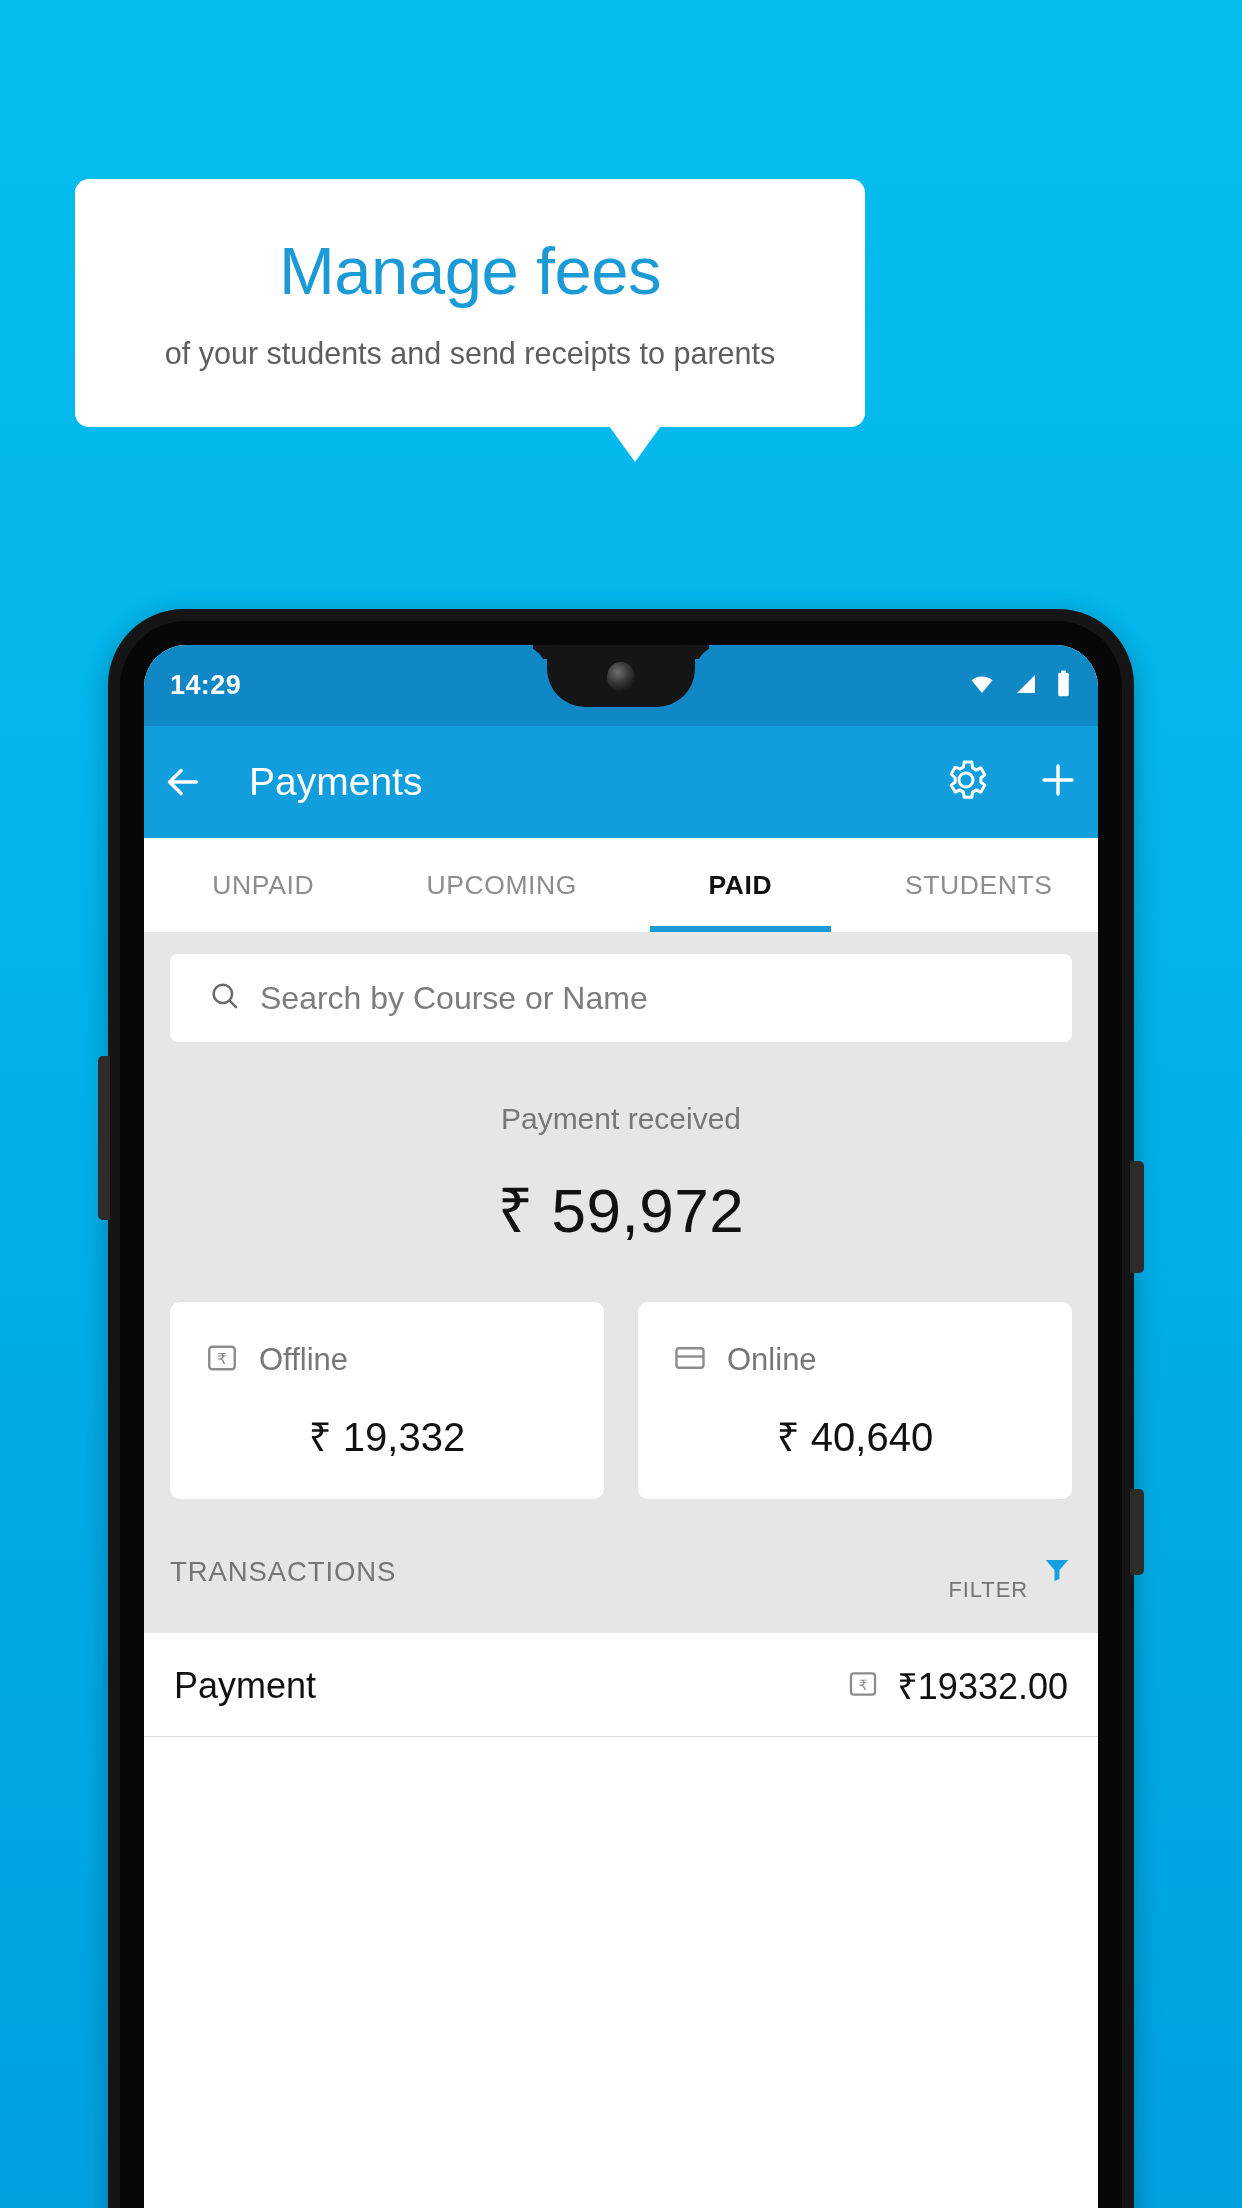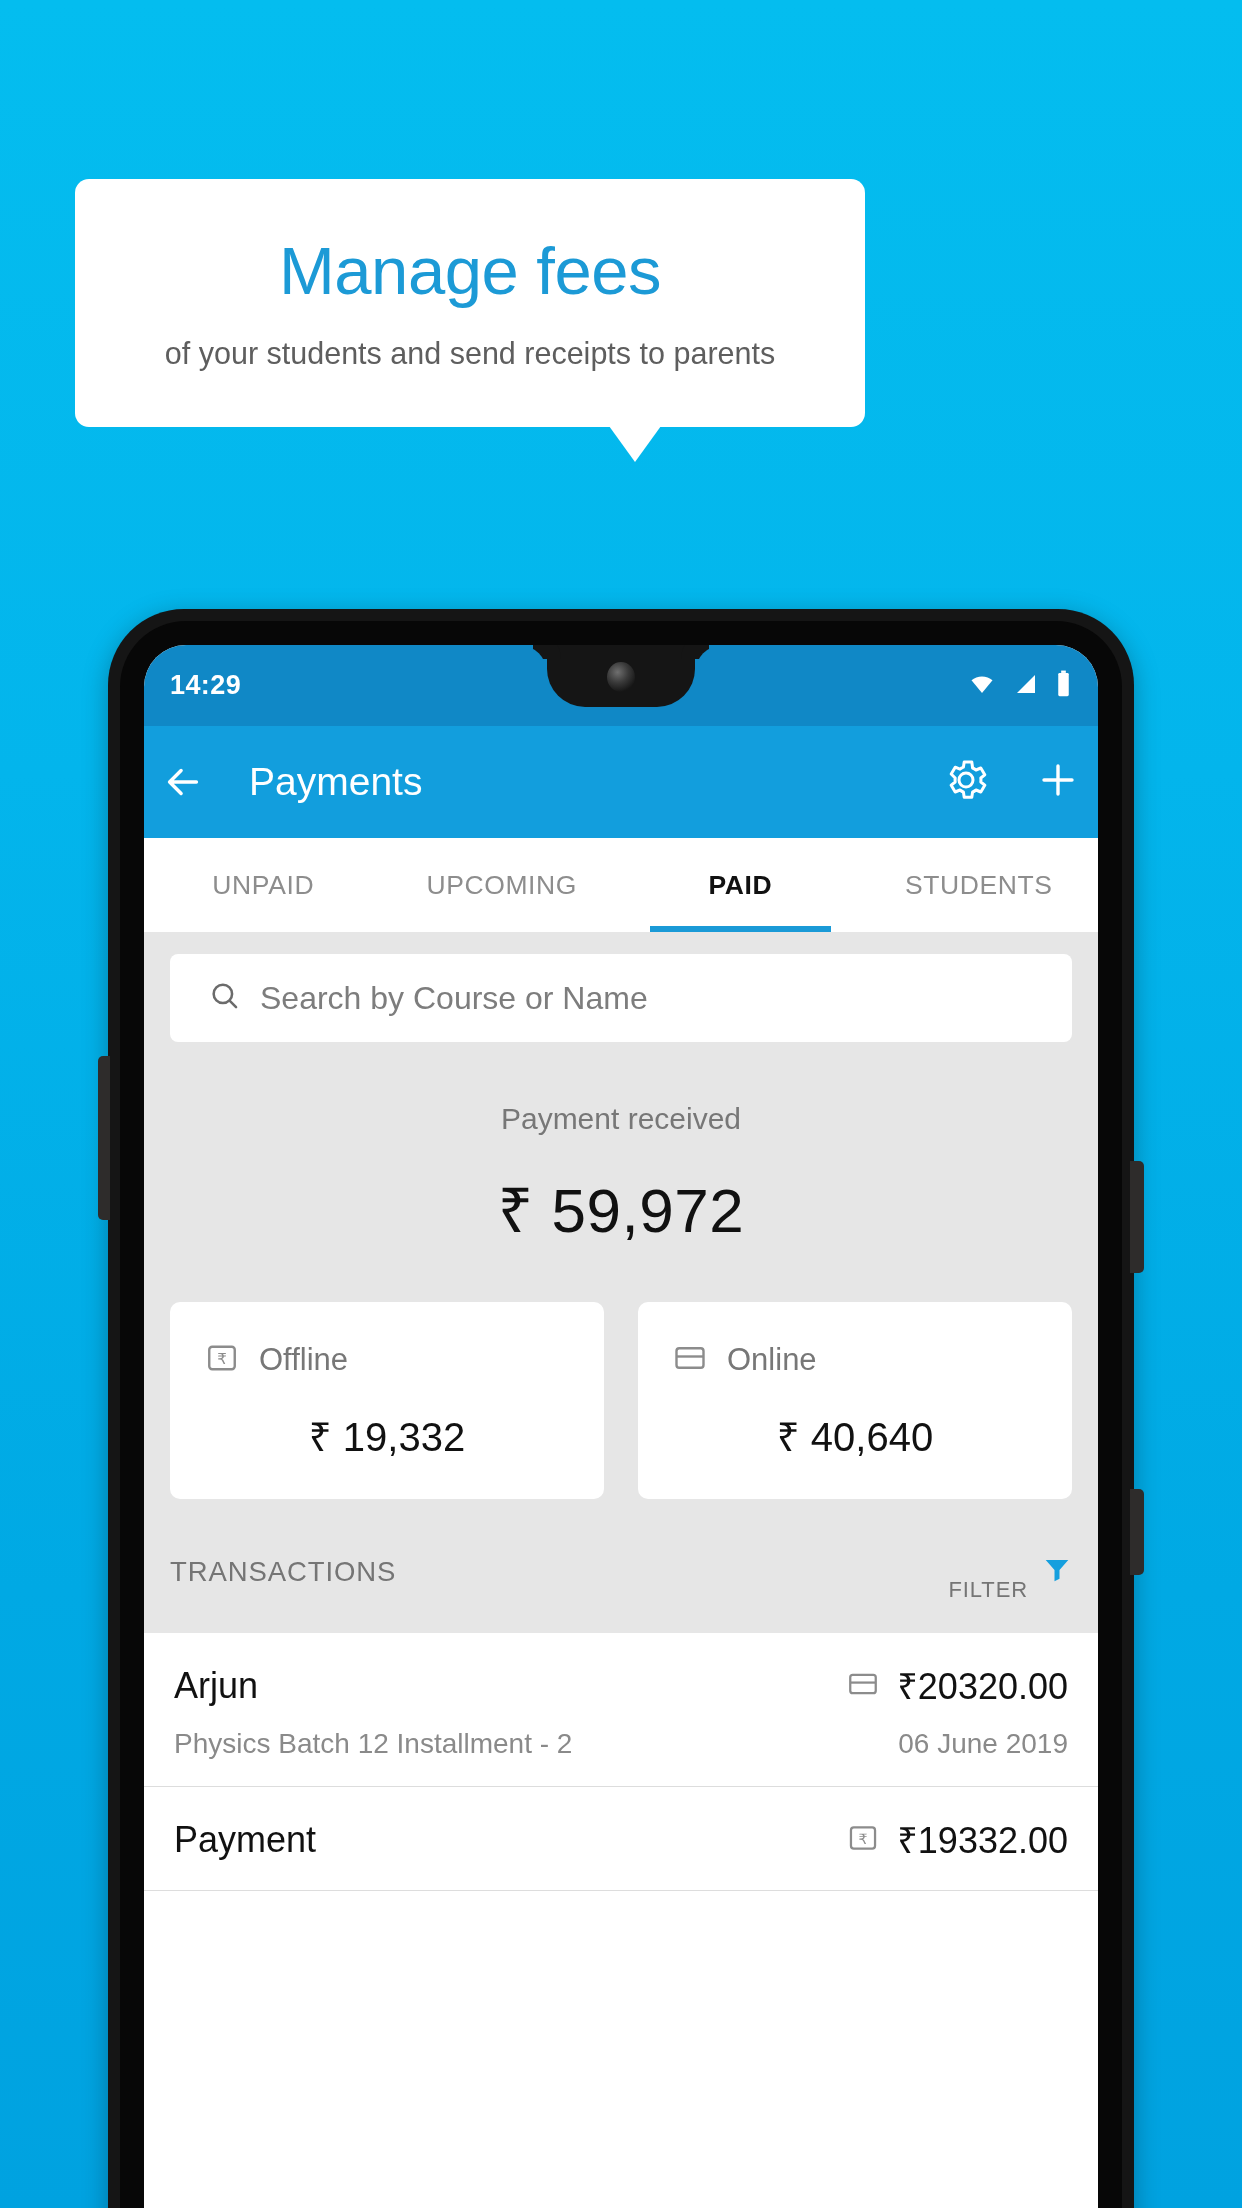--- a/index.html
+++ b/index.html
@@ -333,38 +333,20 @@
           <span>
             <svg width="30" height="30" viewBox="0 0 24 24">
                 <path fill="#159FDE" d="M3 4h18l-7 8v7l-4 2v-9L3 4z"></path>
               </svg>
           </span>
         </div>
       </div>
 
       <div id="txn-list">
 
-        <div class="txn-row">
-          <div class="txn-line">
-            <span class="txn-name">Arjun</span>
-            <span class="txn-right">
-              <span>
-                <svg width="34" height="34" viewBox="0 0 24 24">
-                    <rect x="3" y="5.5" width="18" height="13" rx="1.8" fill="none" stroke="#8C8C8C" stroke-width="1.6"></rect>
-                    <path stroke="#8C8C8C" stroke-width="1.6" d="M3 11h18"></path>
-                  </svg>
-              </span>
-              <span class="txn-amount">₹20320.00</span>
-            </span>
-          </div>
-          <div class="txn-sub">
-            <span class="txn-desc">Physics Batch 12 Installment - 2</span>
-            <span class="txn-date">06 June 2019</span>
-          </div>
-        </div>
 
         <div class="txn-row">
           <div class="txn-line">
             <span class="txn-name">Payment</span>
             <span class="txn-right">
               <span>
                 <svg width="34" height="34" viewBox="0 0 24 24">
                     <rect x="3.5" y="4.5" width="17" height="15" rx="2" fill="none" stroke="#8C8C8C" stroke-width="1.6"></rect>
                     <text x="12" y="16" font-size="10" fill="#8C8C8C" text-anchor="middle" font-family="DejaVu Sans, sans-serif">₹</text>
                   </svg>

